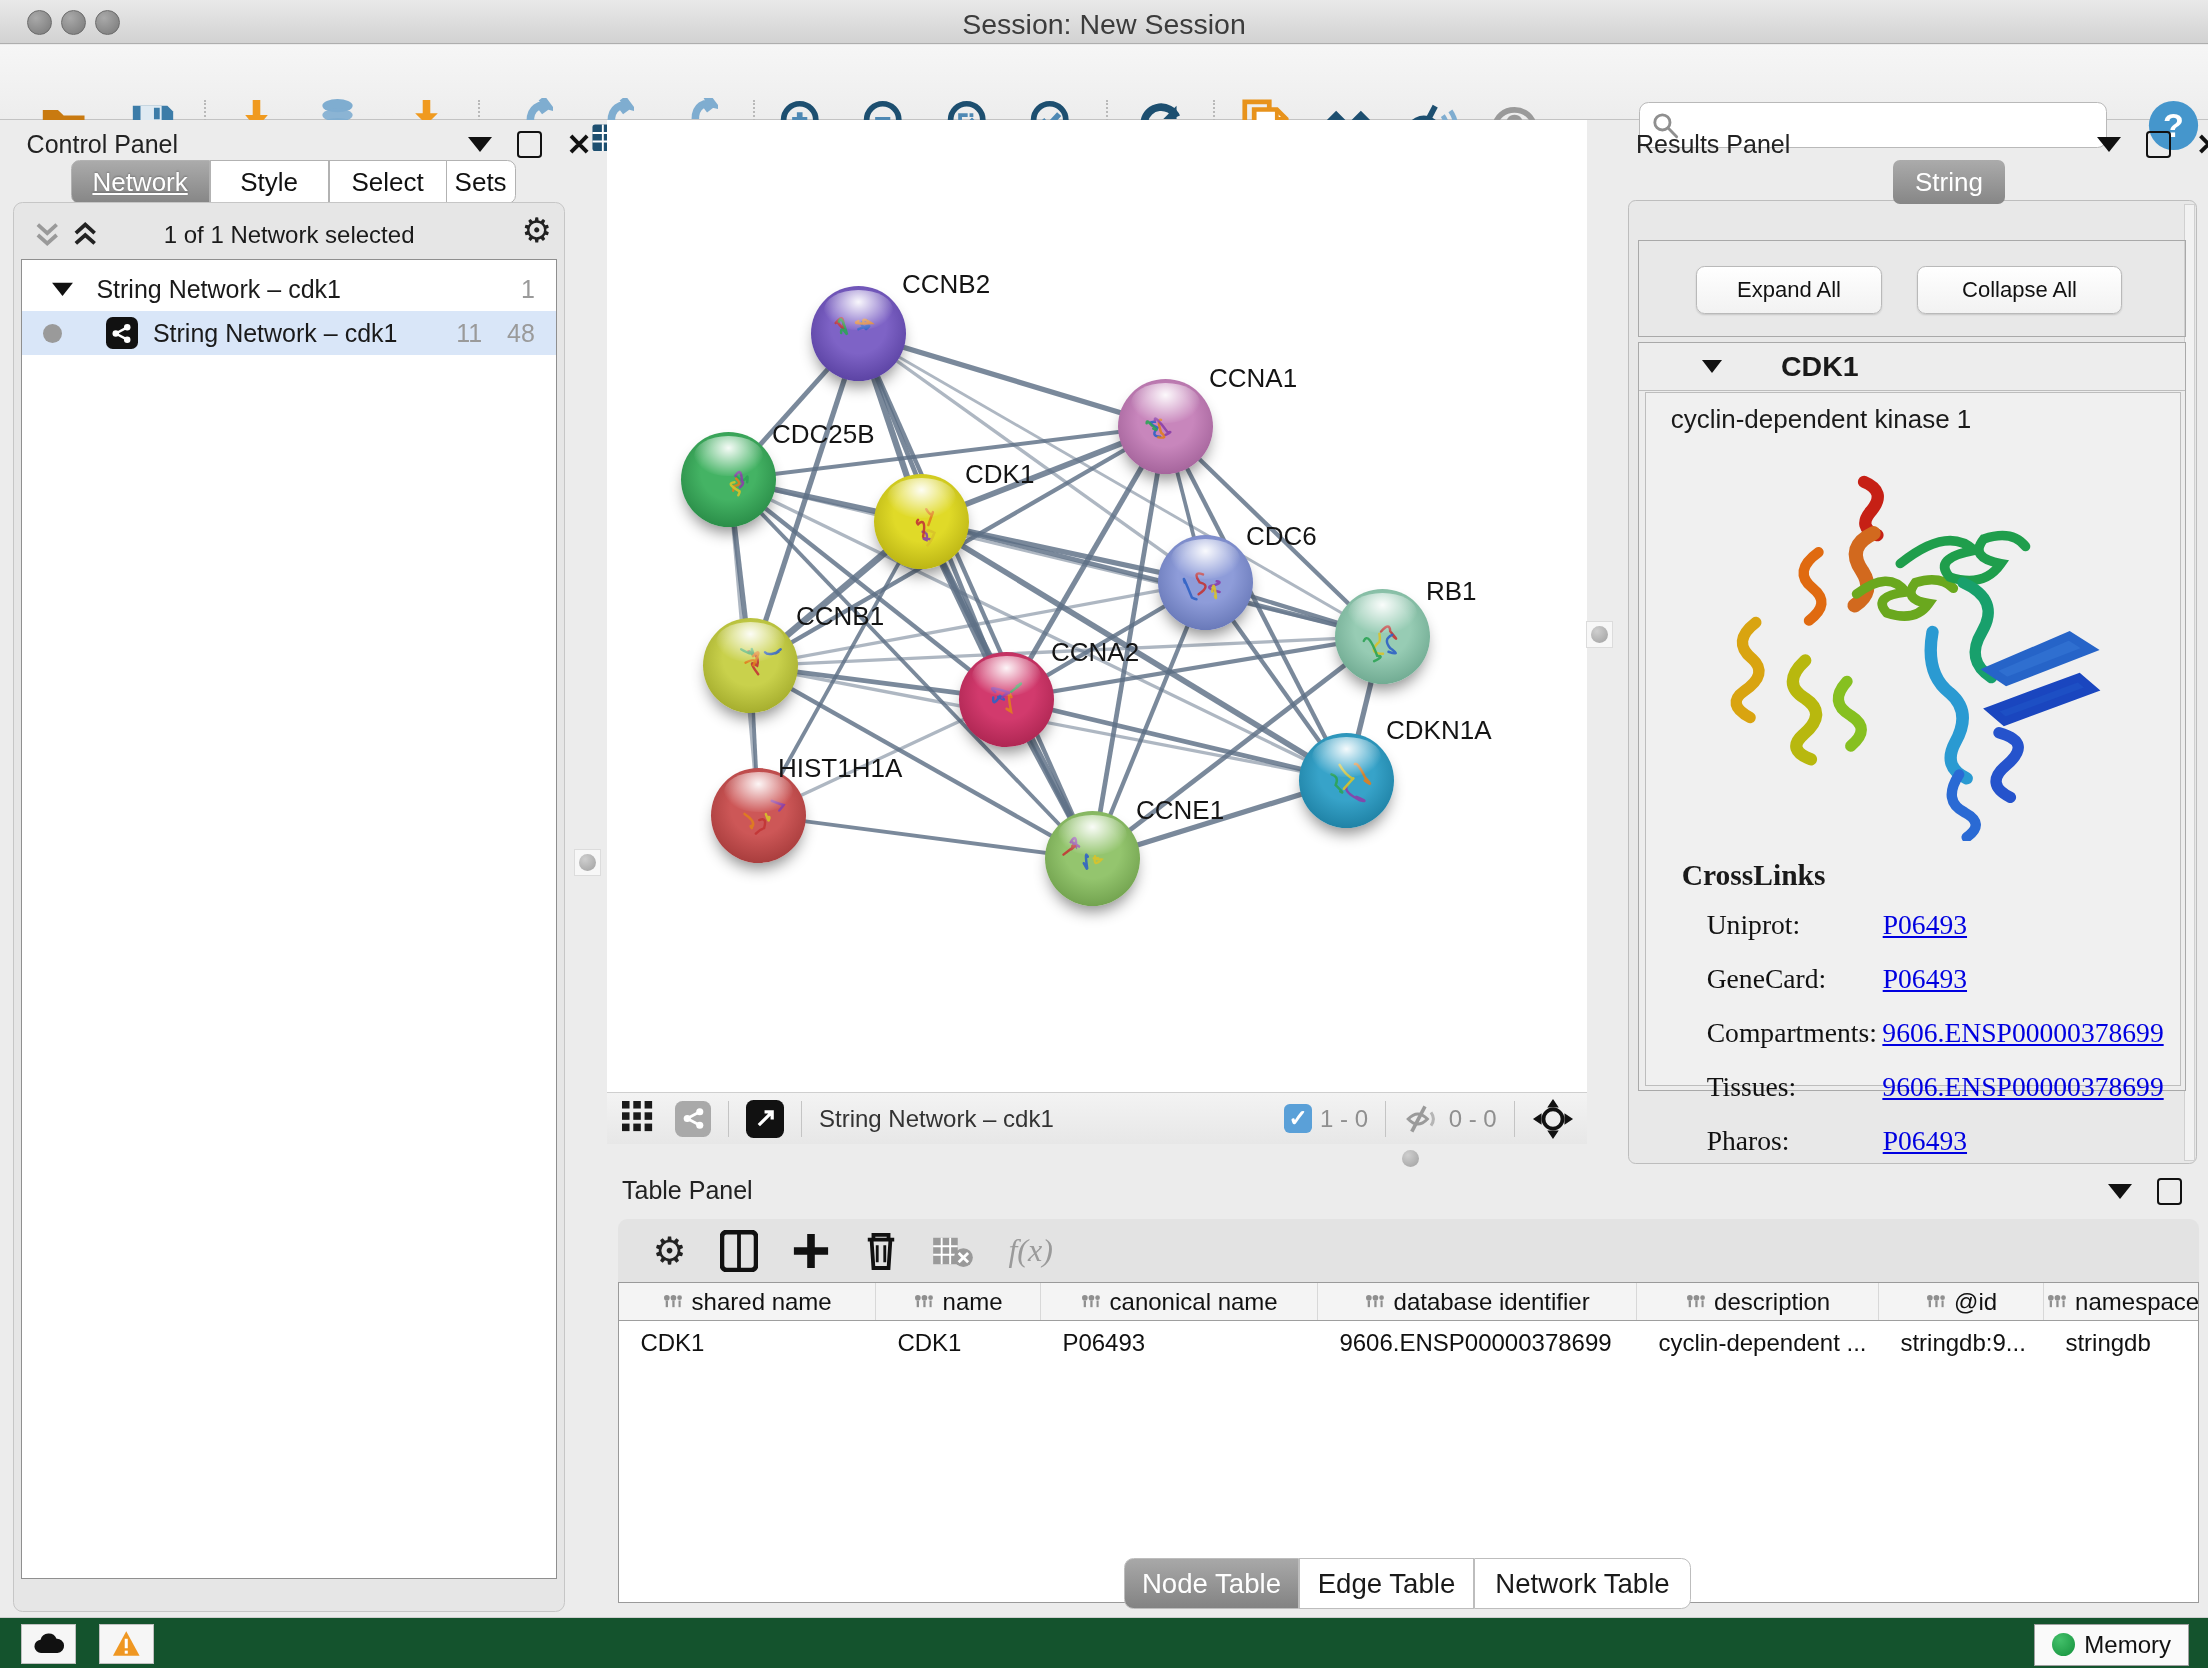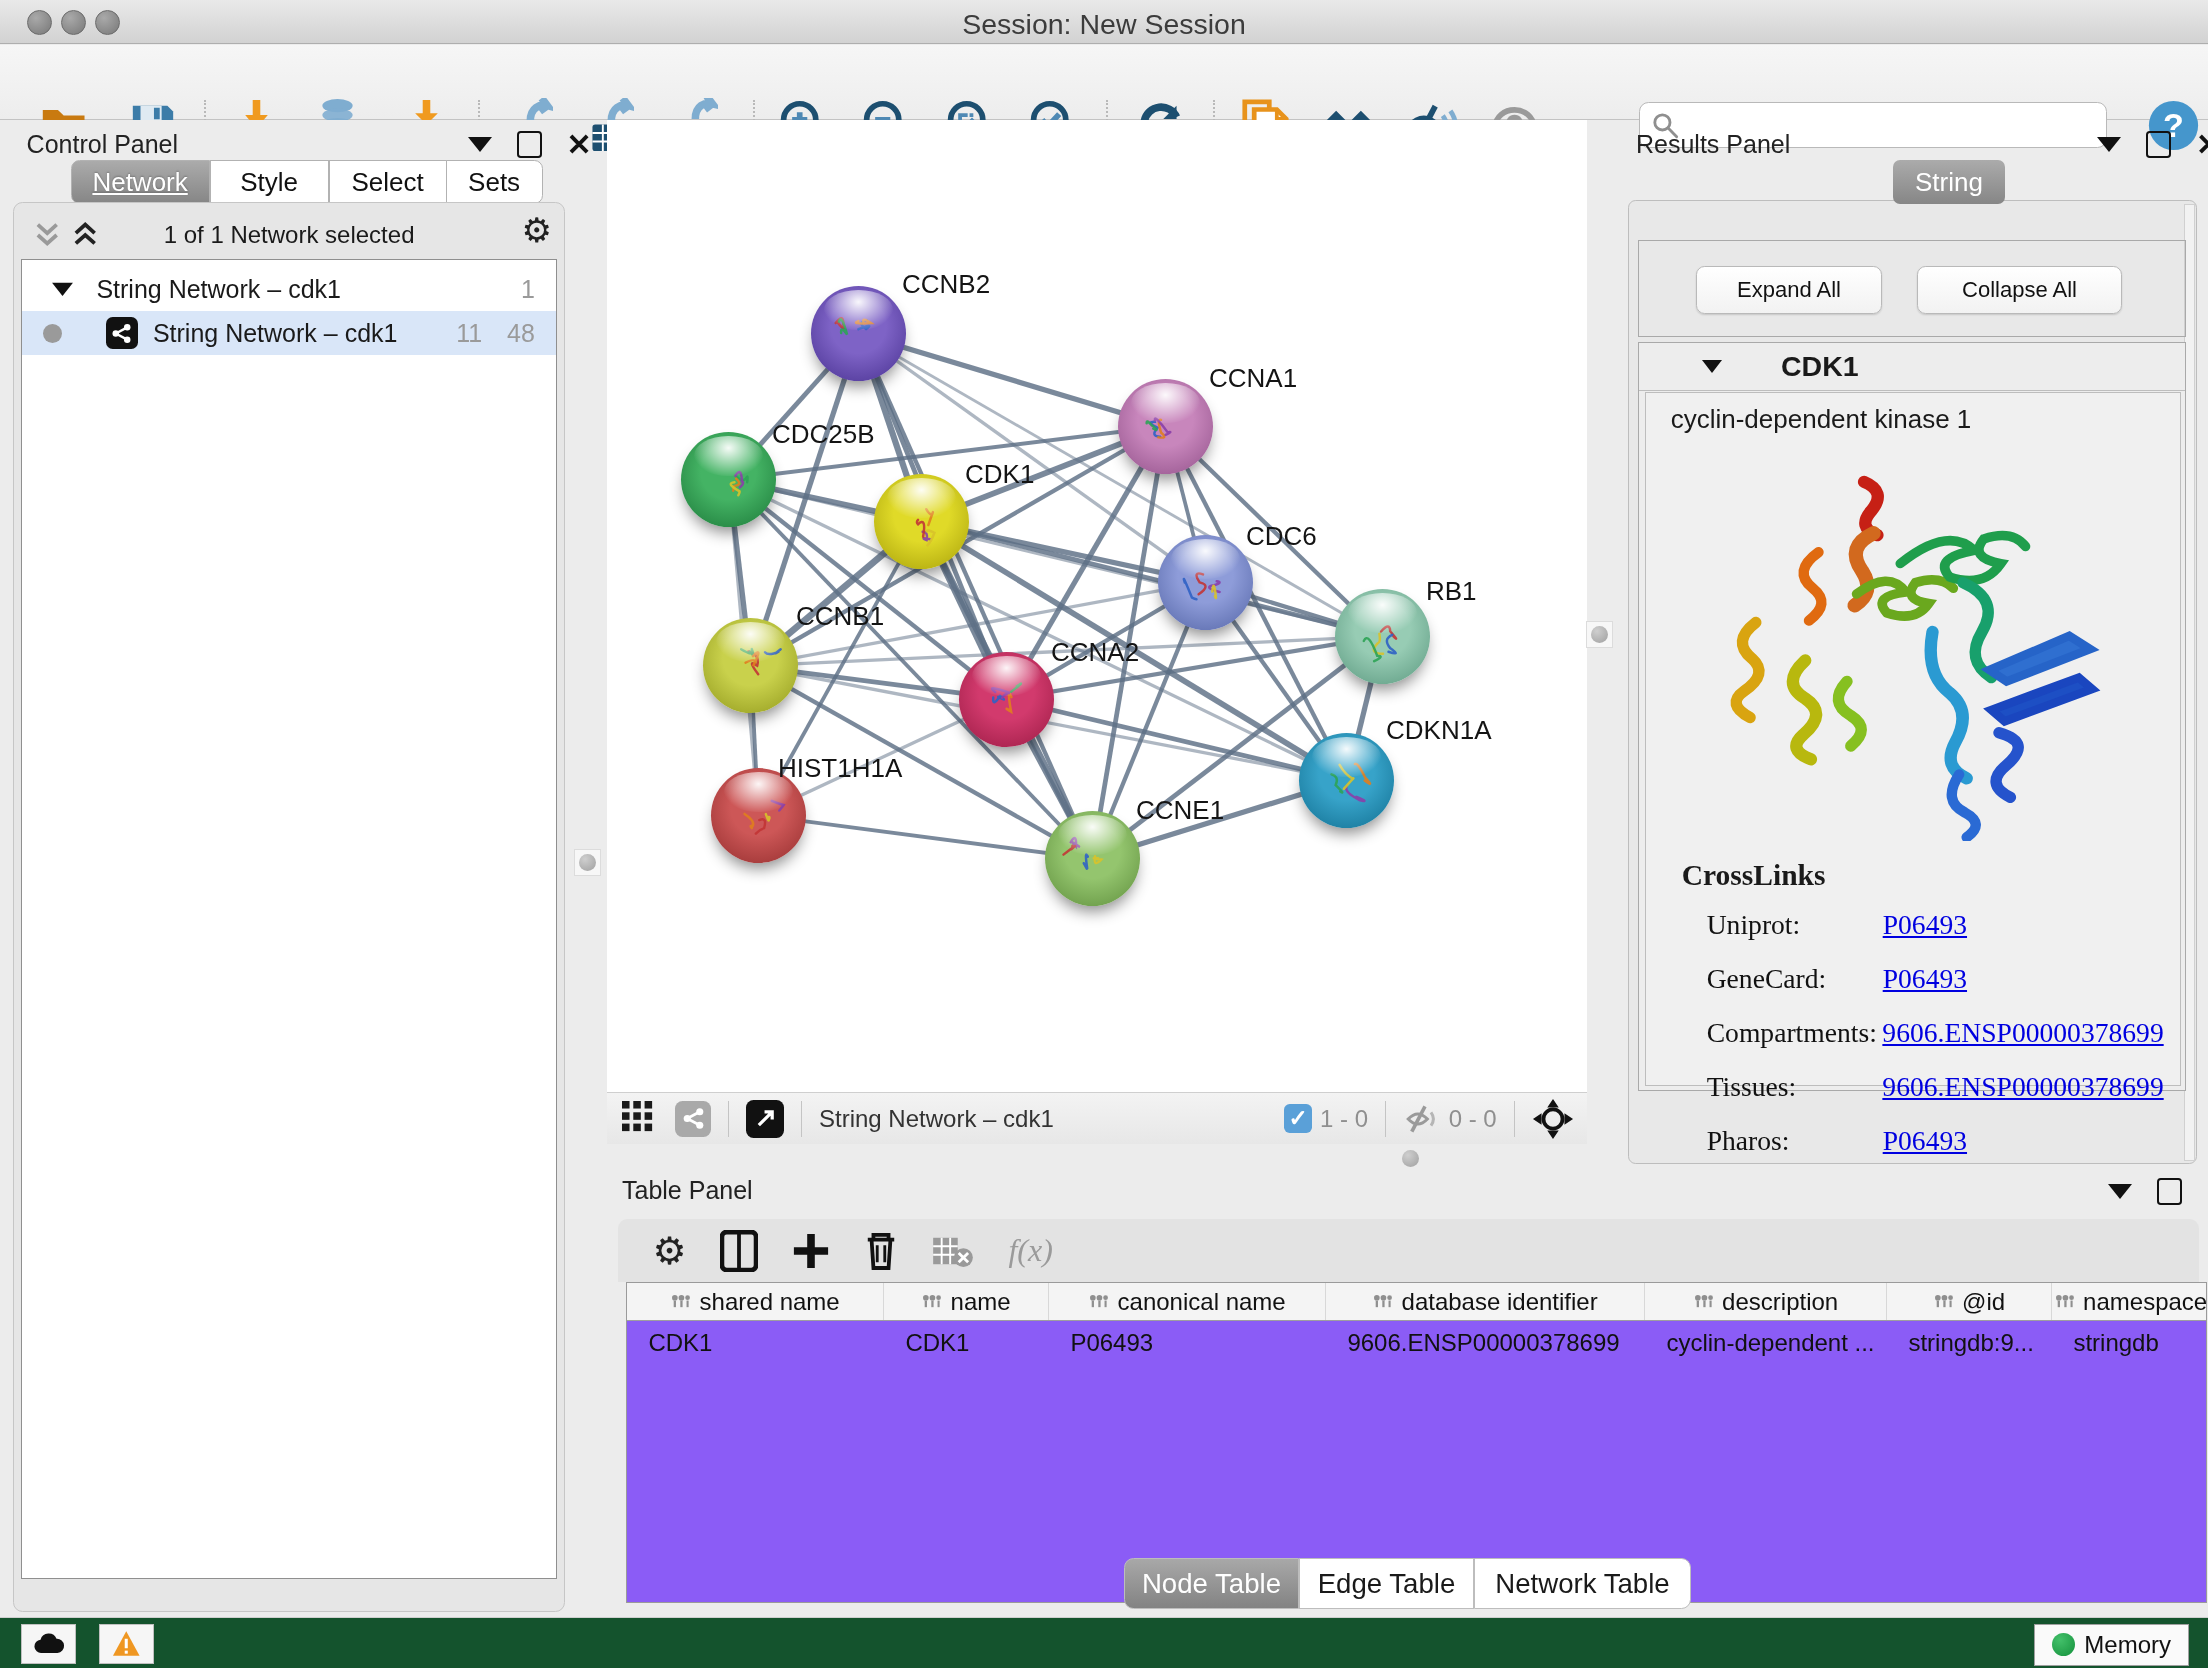--- a/index.html
+++ b/index.html
@@ -75,21 +75,21 @@
   .genebox-inner { position:absolute; border:1px solid #bdbdbd; background:#f0f0f0; }
   .crossrow { display:flex; font-family:"Liberation Serif", serif; font-size:27.6px; margin-bottom:22px; }
   .crossrow .cl { width:176px; color:#111; }
   .crossrow a { color:#0000e0; text-decoration:underline; }
 
   
   .table-panel { position:absolute; left:607px; top:1168px; width:1602px; height:449px; }
   .tp-toolbar { position:absolute; left:11.4px; top:51px; width:1581px; height:63px; background:#e3e3e3; border-radius:9.5px 9.5px 0 0;
     display:flex; align-items:center; gap:34px; padding-left:34px; }
   .fx { font-family:"Liberation Serif", serif; font-style:italic; font-size:32px; color:#9a9a9a; }
-  .grid-table { position:absolute; left:11.4px; top:114px; width:1581px; height:321px; background:#8b5cf6; border:1px solid #9a9a9a; overflow:hidden;margin-left:8px; }
+  .grid-table { position:absolute; left:11.4px; top:114px; width:1581px; height:321px; background:#ffffff; border:1px solid #9a9a9a; overflow:hidden; }
   .thead { display:flex; height:38px; background:#f4f4f4; border-bottom:1px solid #9e9e9e; }
   .th { display:flex; align-items:center; justify-content:center; gap:9.5px; font-size:24px; color:#111; border-right:1px solid #d8d8d8; overflow:hidden; white-space:nowrap; flex:none; }
   .trow { display:flex; height:44px; align-items:center; }
   .td { padding-left:21px; font-size:24px; color:#111; overflow:hidden; white-space:nowrap; flex:none; }
   .bottom-tabs { position:absolute; left:0; top:380px; display:flex; }
   .btab { height:51px; background:#fff; border:1px solid #bdbdbd; display:flex; align-items:center; justify-content:center; font-size:27.6px; }
   .btab.sel { background:linear-gradient(#a8a8a8,#838383); color:#fff; }
 
   
   .statusbar { position:absolute; left:0; top:1617px; width:2208px; height:51px; background:#14532d; border-top:1.9px solid #cfcfcf; }
@@ -281,21 +281,21 @@
     <div style="position:absolute;left:19px;top:9.5px" class="ptitle">Control Panel</div>
     <div class="chrome" style="left:460px;top:11.4px">
       <div class="tri"></div>
       <div class="floatbox"></div>
       <div class="closex">✕</div>
     </div>
 
     <div class="tab sel" style="left:63px;top:40px;width:139px;border-radius:8.6px 0 0 8.6px">Network</div>
     <div class="tab" style="left:202px;top:40px;width:119px">Style</div>
     <div class="tab" style="left:321px;top:40px;width:118px">Select</div>
-    <div class="tab" style="left:438px;top:40px;width:97px;border-radius:0 8.6px 8.6px 0">Sets</div>
+    <div class="tab" style="left:438px;top:40px;width:70px;border-radius:0 8.6px 8.6px 0">Sets</div>
 
     <div class="tabpane" style="left:5.7px;top:82px;width:552px;height:1410px"></div>
 
     <div style="position:absolute;left:25px;top:99px">
       <svg width="28.5" height="32" viewBox="0 0 30 34">
           <path d="M5 6 l10 9 10-9 M5 17 l10 9 10-9" stroke="#9a9a9a" stroke-width="4" fill="none"></path>
         </svg>
     </div>
     <div style="position:absolute;left:63px;top:99px">
       <svg width="28.5" height="32" viewBox="0 0 30 34">

